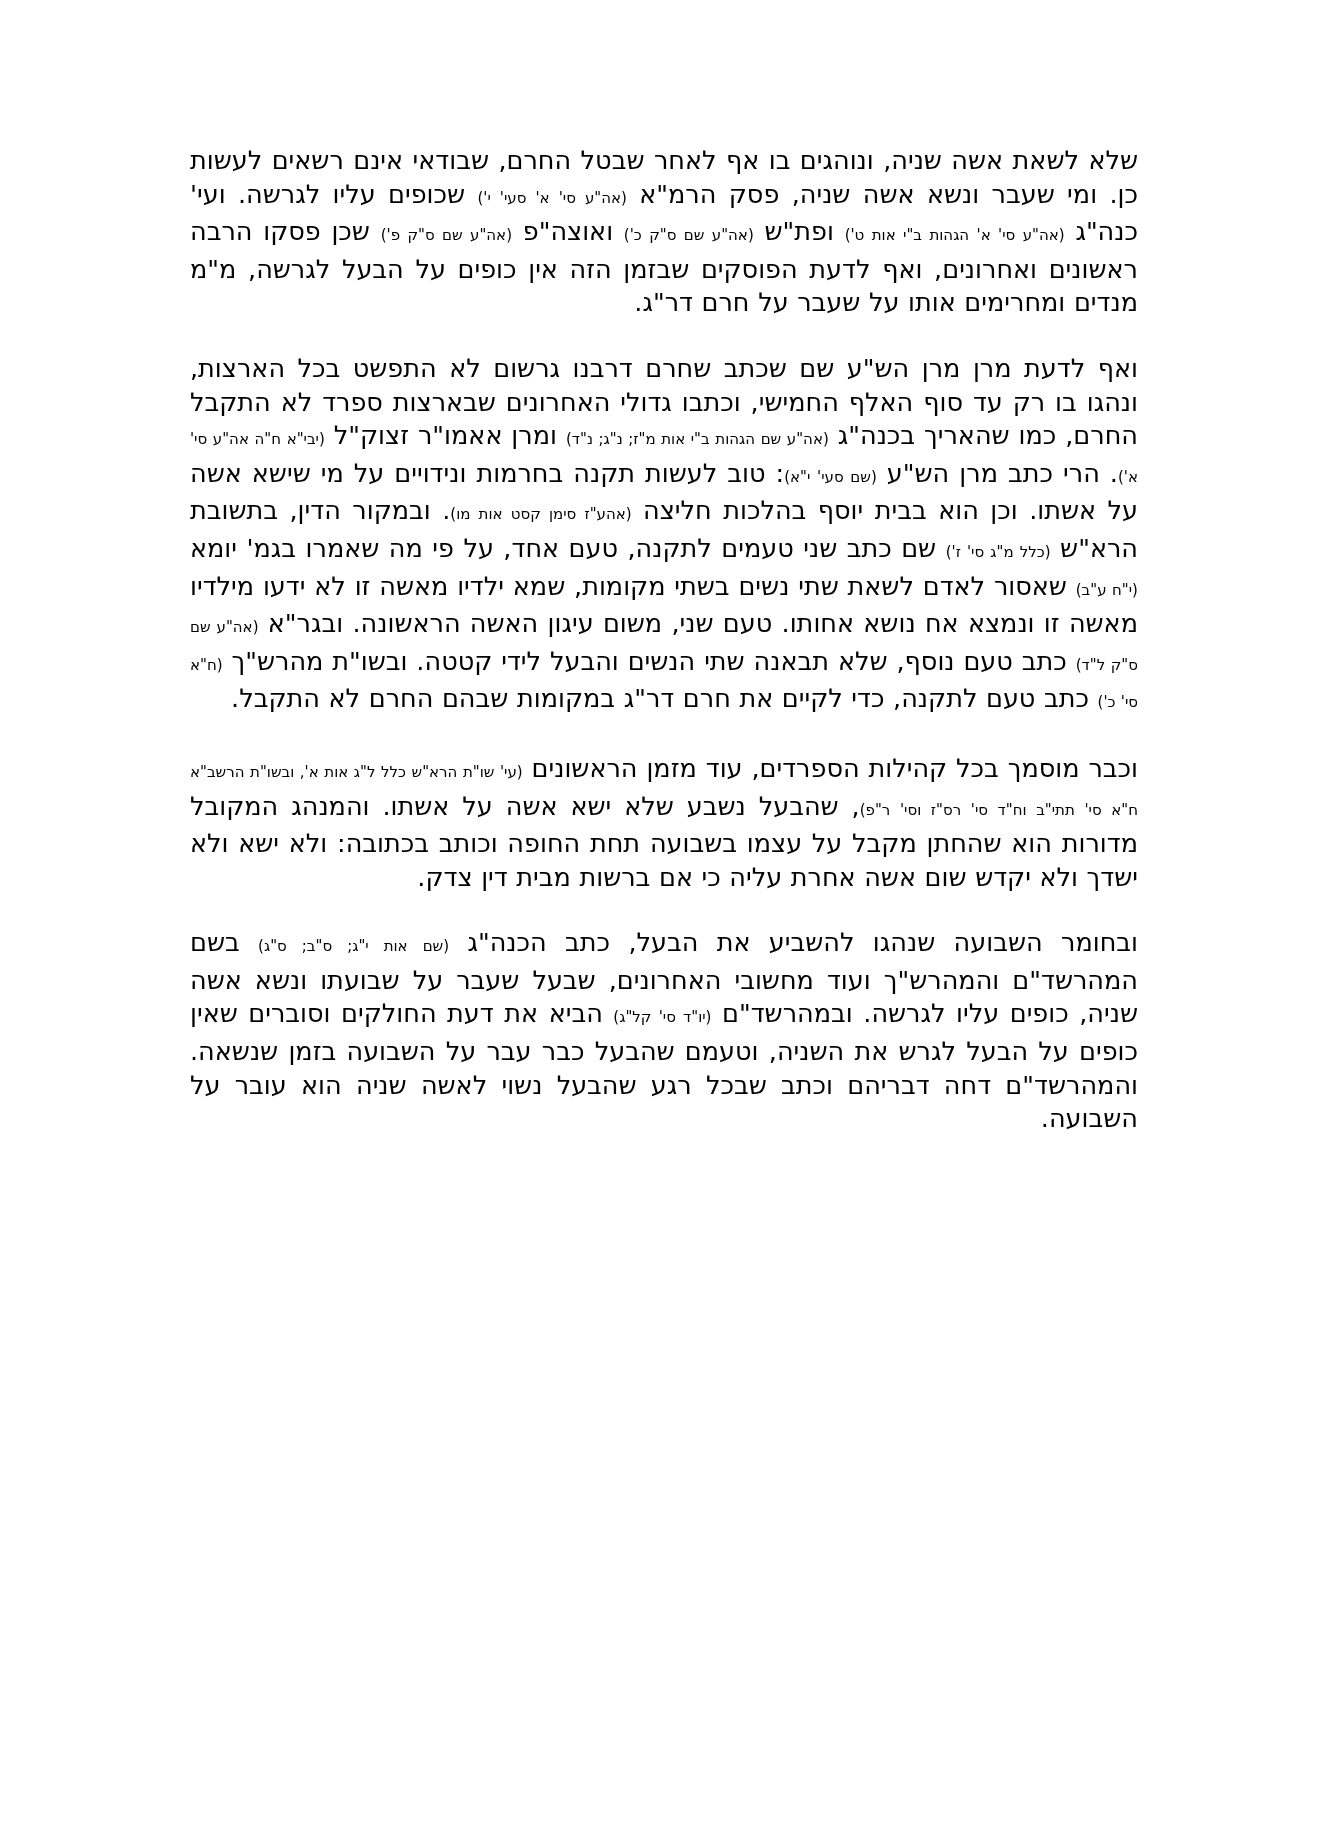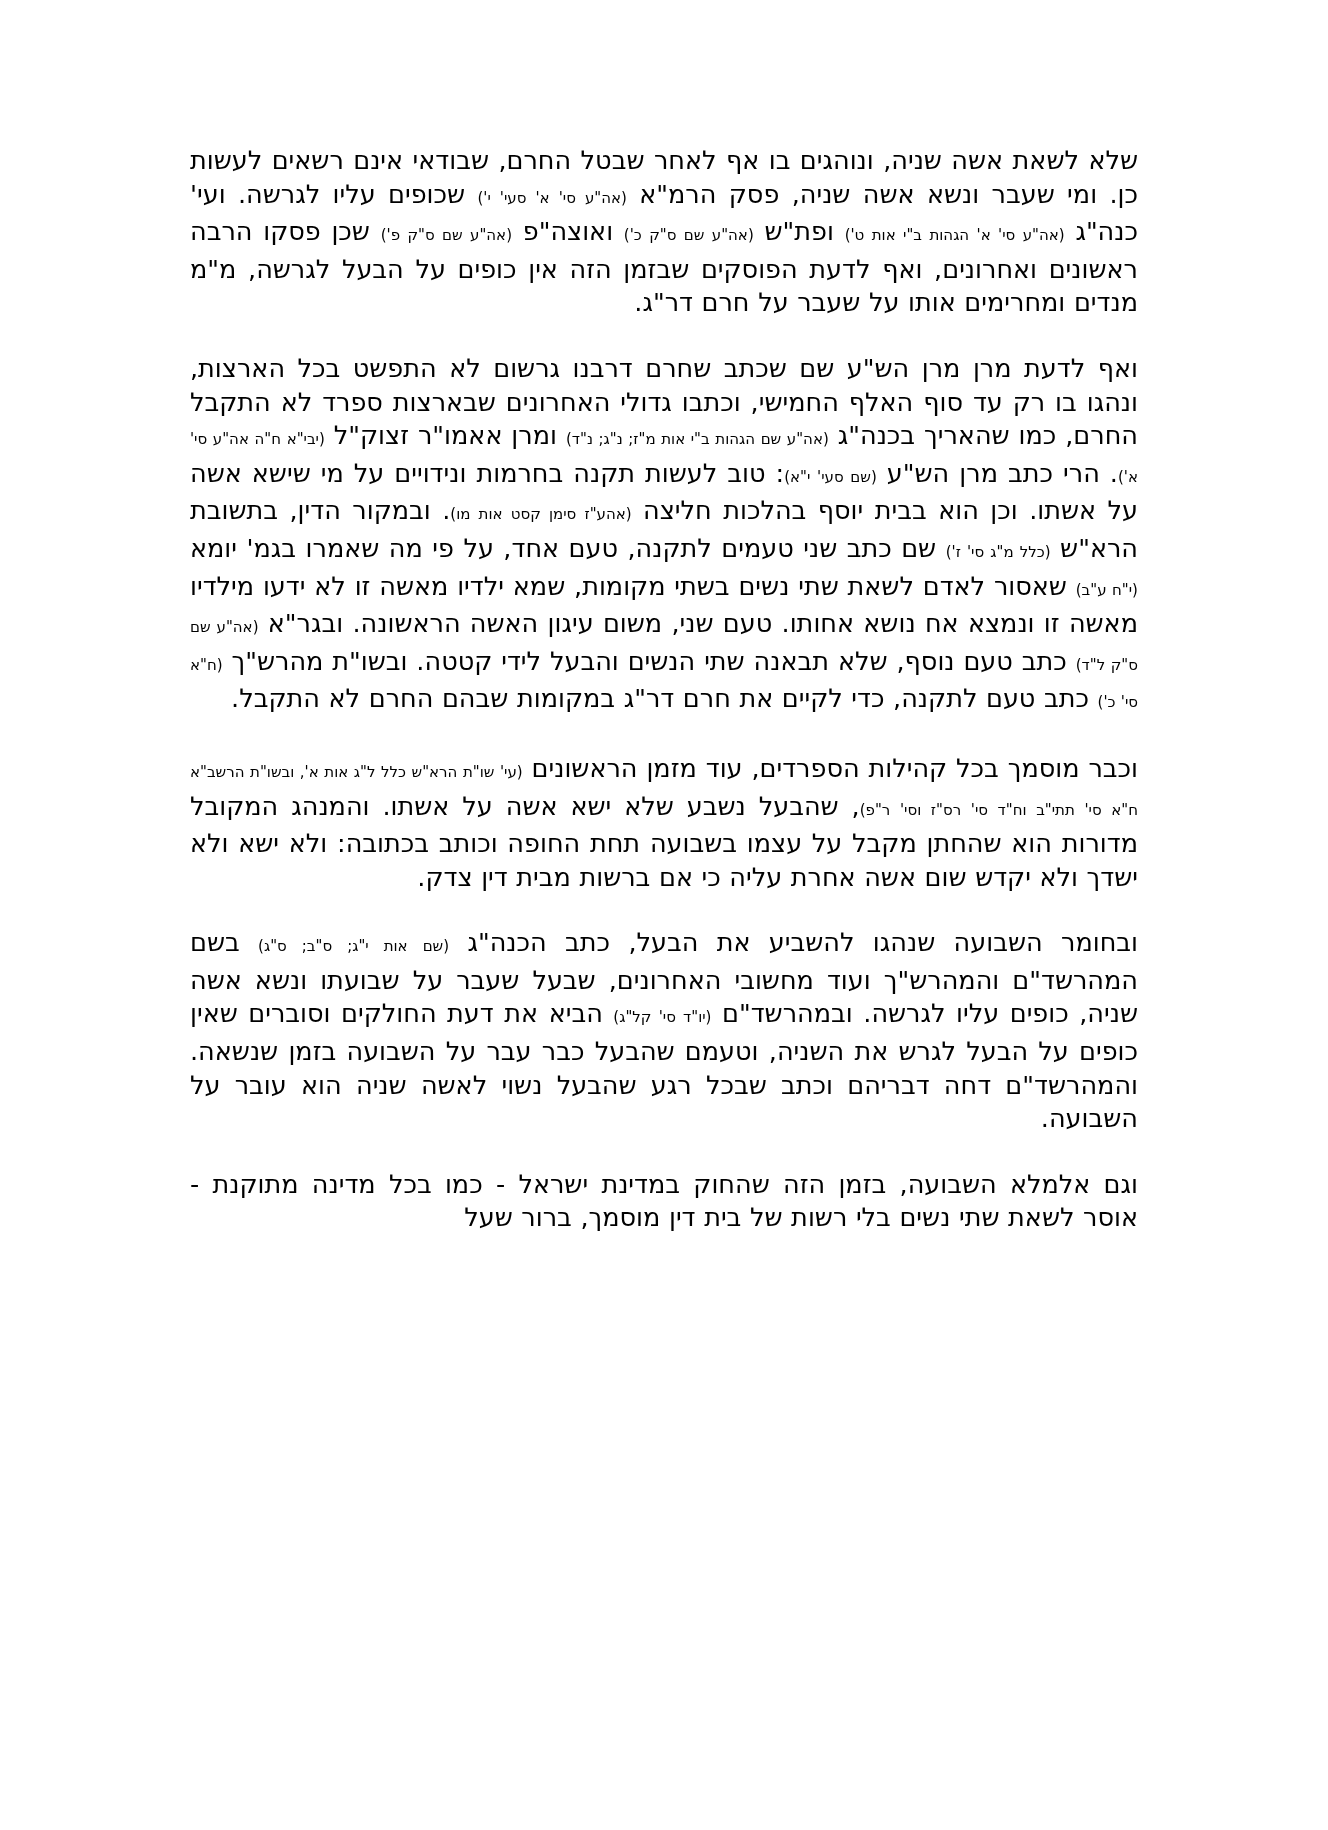--- a/index.html
+++ b/index.html
@@ -70,18 +70,15 @@
     </p>
 
     <p class="para">
       <span>וכבר מוסמך בכל קהילות הספרדים, עוד מזמן הראשונים </span><span class="cite">(עי' שו"ת הרא"ש כלל ל"ג אות א', ובשו"ת הרשב"א ח"א סי' תתי"ב וח"ד סי' רס"ז וסי' ר"פ)</span><span>, שהבעל נשבע שלא ישא אשה על אשתו. והמנהג המקובל מדורות הוא שהחתן מקבל על עצמו בשבועה תחת החופה וכותב בכתובה: ולא ישא ולא ישדך ולא יקדש שום אשה אחרת עליה כי אם ברשות מבית דין צדק.</span>
     </p>
 
     <p class="para">
       <span>ובחומר השבועה שנהגו להשביע את הבעל, כתב הכנה"ג </span><span class="cite">(שם אות י"ג; ס"ב; ס"ג)</span><span> בשם המהרשד"ם והמהרש"ך ועוד מחשובי האחרונים, שבעל שעבר על שבועתו ונשא אשה שניה, כופים עליו לגרשה. ובמהרשד"ם </span><span class="cite">(יו"ד סי' קל"ג)</span><span> הביא את דעת החולקים וסוברים שאין כופים על הבעל לגרש את השניה, וטעמם שהבעל כבר עבר על השבועה בזמן שנשאה. והמהרשד"ם דחה דבריהם וכתב שבכל רגע שהבעל נשוי לאשה שניה הוא עובר על השבועה.</span>
     </p>
 
-    <p class="para">
-      <span>וגם אלמלא השבועה, בזמן הזה שהחוק במדינת ישראל - כמו בכל מדינה מתוקנת - אוסר לשאת שתי נשים בלי רשות של בית דין מוסמך, ברור שעל</span>
-    </p>
 
   </div>
 </div>
 
 </body></html>

